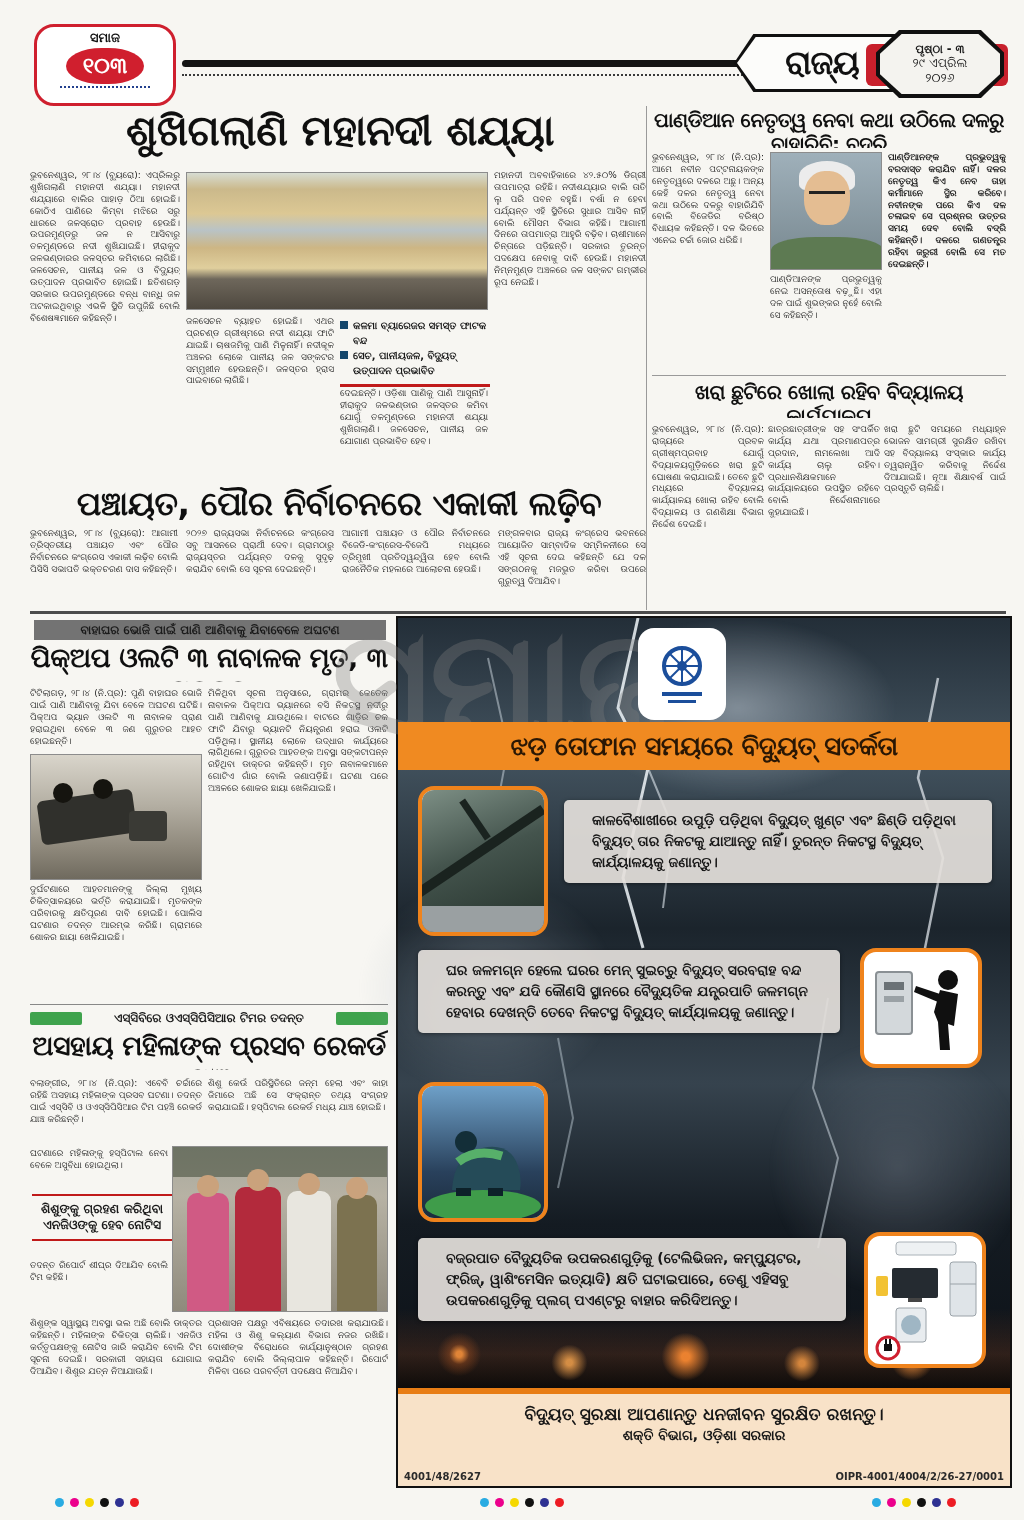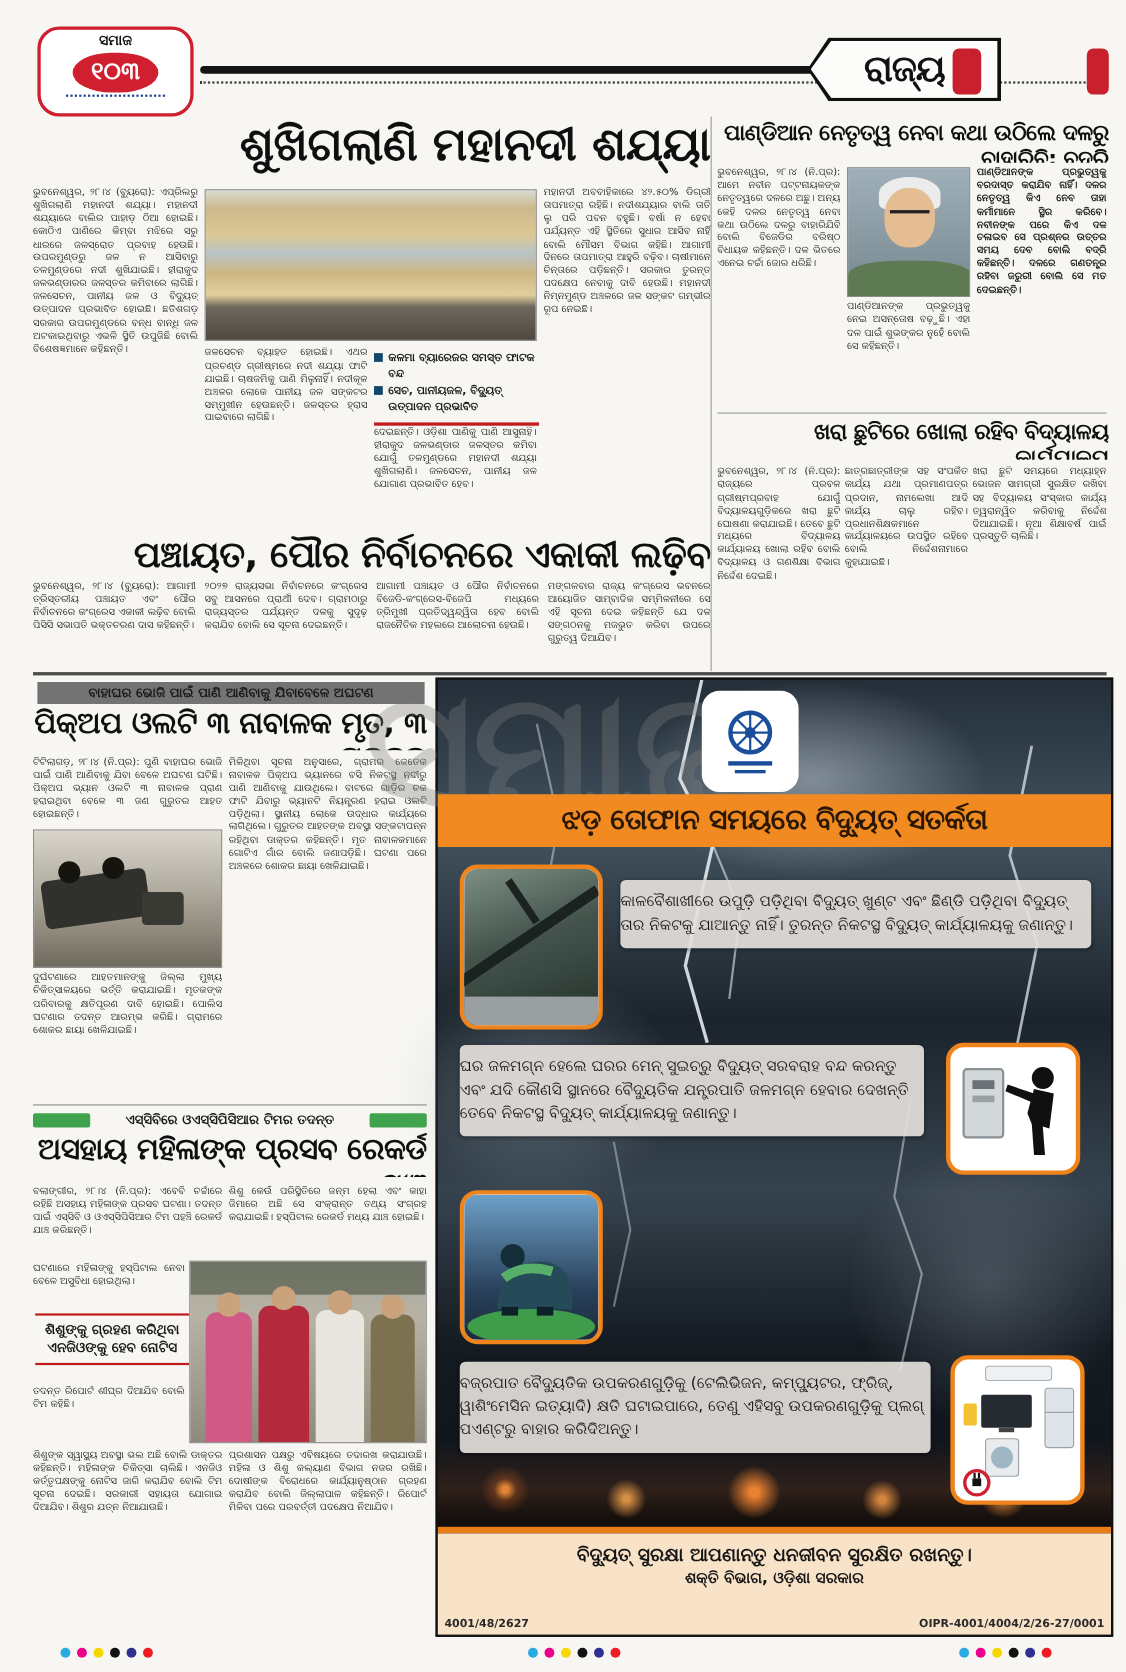--- a/index.html
+++ b/index.html
@@ -27,21 +27,21 @@
   .badge-inner{left:4px;top:4px;width:120px;height:60px;background:#f4f3ef;
                clip-path:polygon(18% 0,82% 0,100% 33%,100% 67%,82% 100%,18% 100%,0 67%,0 33%);
                display:flex;flex-direction:column;align-items:center;justify-content:center;line-height:1.15;}
   .badge-inner .b1{font-size:11.5px;font-weight:bold;}
   .badge-inner .b2{font-size:12.5px;}
   
   .vrule{border-left:1px solid #9a9a9a;width:0;}
   .hrule{border-top:1px solid #9a9a9a;height:0;}
   .pagesep{left:30px;top:611px;width:976px;height:3px;background:#4c4c4c;}
   
-  .headline{font-weight:bold;color:#0f0f0f;text-align:right;letter-spacing:-0.5px;overflow:hidden;}
+  .headline{font-weight:bold;color:#0f0f0f;text-align:center;letter-spacing:-0.5px;overflow:hidden;}
   .body-col{font-size:9px;line-height:1.32;text-align:justify;color:#222;overflow:hidden;}
   .kicker{background:#737373;font-size:12px;font-weight:bold;text-align:center;line-height:20px;overflow:hidden;}
   .kicker2{display:flex;align-items:center;gap:6px;}
   .kicker2 .gbar{flex:0 0 52px;height:13px;background:#3fa34d;border-radius:2px;}
   .kicker2 .ktext{flex:1;font-size:12px;font-weight:bold;text-align:center;white-space:nowrap;overflow:hidden;}
   .bullets{font-size:10px;font-weight:bold;line-height:1.5;}
   .bullet-row{display:flex;align-items:flex-start;gap:5px;}
   .bullet-sq{flex:0 0 8px;height:8px;background:#14466b;margin-top:3px;}
   .redrule{height:3px;background:#c01a1a;margin-top:6px;}
   .subhead-box{border-top:2px solid #c01a1a;border-bottom:2px solid #c01a1a;padding:5px 2px;
@@ -76,22 +76,22 @@
       radial-gradient(circle at 84% 60%, rgba(255,150,60,.85) 0 3px, transparent 22px),
       linear-gradient(180deg, transparent 0%, rgba(200,90,30,.18) 55%, rgba(10,8,6,.9) 100%);}
   .wm{left:332px;top:594px;width:440px;height:230px;font-size:150px;font-weight:bold;
       color:rgba(125,125,125,0.34);z-index:3;line-height:1.2;pointer-events:none;}
   .emblem{left:240px;top:10px;width:88px;height:92px;background:#fff;border-radius:16px;z-index:5;
           display:flex;align-items:center;justify-content:center;}
   .adbanner{left:0;top:104px;width:612px;height:48px;background:#f08a21;z-index:5;
             display:flex;align-items:center;justify-content:center;}
   .adbanner span{font-size:26px;font-weight:800;color:#2a1704;letter-spacing:-0.5px;}
   .tip{z-index:5;}
-  .tip-panel{background:rgba(228,224,219,0.92);border-radius:5px;padding:10px 0;
-             font-size:14px;font-weight:normal;line-height:1.5;color:#161616;text-align:left;
+  .tip-panel{background:rgba(228,224,219,0.92);border-radius:5px;padding:10px 28px;
+             font-size:14px;font-weight:bold;line-height:1.5;color:#161616;text-align:left;
              box-shadow:0 1px 4px rgba(0,0,0,.4);box-sizing:border-box;}
   .iconbox{border:4px solid #ef831c;border-radius:16px;background:#fff;overflow:hidden;box-sizing:border-box;}
   .pole-bg{width:100%;height:100%;background:linear-gradient(160deg,#7d8f85 0%,#44544d 45%,#24312b 100%);position:relative;}
   .crouch-bg{width:100%;height:100%;background:linear-gradient(180deg,#6ea0c8 0%,#29415c 65%,#1b2b3c 100%);position:relative;}
   .addivider{left:0;top:770px;width:612px;height:6px;background:#e87d15;z-index:6;}
   .adfooter{left:0;top:776px;width:612px;height:92px;background:#f8e2c8;z-index:6;text-align:center;}
   .adf1{font-size:17px;font-weight:800;margin-top:10px;color:#161616;}
   .adf2{font-size:14px;font-weight:bold;margin-top:3px;color:#161616;}
   .adf3{font-size:13.5px;font-weight:bold;margin-top:2px;color:#161616;}
   .adcode{position:absolute;bottom:4px;font-size:10px;font-weight:bold;color:#2a2a2a;}
@@ -112,30 +112,37 @@
   <div class="abs thickline"></div>
   <div class="abs dotline"></div>
 
   <div class="abs banner-outer">
     <div class="abs banner-inner">
       <span>ରାଜ୍ୟ</span>
     </div>
   </div>
   <div class="abs badge-wing" style="left:866px;top:44px;width:26px;height:42px;"></div>
   <div class="abs badge-wing" style="left:988px;top:44px;width:20px;height:42px;"></div>
+  <div class="abs badge-outer">
+    <div class="abs badge-inner">
+      <span class="b1">ପୃଷ୍ଠା - ୩</span>
+      <span class="b2">୨୯ ଏପ୍ରିଲ</span>
+      <span class="b2">୨୦୨୬</span>
+    </div>
+  </div>
 
   <div class="abs vrule" style="left:646px;top:106px;height:504px;"></div>
   <div class="abs hrule" style="left:652px;top:375px;width:354px;"></div>
   <div class="abs pagesep"></div>
   <div class="abs hrule" style="left:30px;top:1004px;width:358px;border-top:1px solid #888;"></div>
 
   <div class="abs headline" style="left:34px;top:106px;width:612px;height:58px;font-size:42px;">ଶୁଖିଗଲାଣି ମହାନଦୀ ଶଯ୍ୟା</div>
   <div class="abs body-col" style="left:30px;top:170px;width:150px;height:308px;">ଭୁବନେଶ୍ୱର, ୨୮।୪ (ବ୍ୟୁରୋ): ଏପ୍ରିଲରୁ ଶୁଖିଗଲାଣି ମହାନଦୀ ଶଯ୍ୟା। ମହାନଦୀ ଶଯ୍ୟାରେ ବାଲିର ପାହାଡ଼ ଠିଆ ହୋଇଛି। କୋଠିଏ ପାଣିରେ କିମ୍ବା ମଝିରେ ସରୁ ଧାରରେ ଜଳସ୍ରୋତ ପ୍ରବାହ ହେଉଛି। ଉପରମୁଣ୍ଡରୁ ଜଳ ନ ଆସିବାରୁ ତଳମୁଣ୍ଡରେ ନଦୀ ଶୁଖିଯାଇଛି। ହୀରାକୁଦ ଜଳଭଣ୍ଡାରର ଜଳସ୍ତର କମିବାରେ ଲାଗିଛି। ଜଳସେଚନ, ପାନୀୟ ଜଳ ଓ ବିଦ୍ୟୁତ୍ ଉତ୍ପାଦନ ପ୍ରଭାବିତ ହୋଇଛି। ଛତିଶଗଡ଼ ସରକାର ଉପରମୁଣ୍ଡରେ ବନ୍ଧ ବାନ୍ଧି ଜଳ ଅଟକାଇଥିବାରୁ ଏଭଳି ସ୍ଥିତି ଉପୁଜିଛି ବୋଲି ବିଶେଷଜ୍ଞମାନେ କହିଛନ୍ତି।</div>
   <div class="abs photo river" style="left:186px;top:172px;width:302px;height:138px;"></div>
-  <div class="abs body-col" style="left:186px;top:316px;width:148px;height:162px;">ଜଳସେଚନ ବ୍ୟାହତ ହୋଇଛି। ଏଥର ପ୍ରଚଣ୍ଡ ଗ୍ରୀଷ୍ମରେ ନଦୀ ଶଯ୍ୟା ଫାଟି ଯାଇଛି। ଚାଷଜମିକୁ ପାଣି ମିଳୁନାହିଁ। ନଦୀକୂଳ ଅଞ୍ଚଳର ଲୋକେ ପାନୀୟ ଜଳ ସଙ୍କଟର ସମ୍ମୁଖୀନ ହେଉଛନ୍ତି। ଜଳସ୍ତର ହ୍ରାସ ପାଇବାରେ ଲାଗିଛି।</div>
+  <div class="abs body-col" style="left:186px;top:316px;width:148px;height:162px;font-family:Liberation Serif, serif;">ଜଳସେଚନ ବ୍ୟାହତ ହୋଇଛି। ଏଥର ପ୍ରଚଣ୍ଡ ଗ୍ରୀଷ୍ମରେ ନଦୀ ଶଯ୍ୟା ଫାଟି ଯାଇଛି। ଚାଷଜମିକୁ ପାଣି ମିଳୁନାହିଁ। ନଦୀକୂଳ ଅଞ୍ଚଳର ଲୋକେ ପାନୀୟ ଜଳ ସଙ୍କଟର ସମ୍ମୁଖୀନ ହେଉଛନ୍ତି। ଜଳସ୍ତର ହ୍ରାସ ପାଇବାରେ ଲାଗିଛି।</div>
   <div class="abs bullets" style="left:340px;top:318px;width:150px;">
     <div class="bullet-row">
       <span class="bullet-sq"></span>
       <span>କଳମା ବ୍ୟାରେଜର ସମସ୍ତ ଫାଟକ ବନ୍ଦ</span>
     </div>
     <div class="bullet-row">
       <span class="bullet-sq"></span>
       <span>ସେଚ, ପାନୀୟଜଳ, ବିଦ୍ୟୁତ୍ ଉତ୍ପାଦନ ପ୍ରଭାବିତ</span>
     </div>
     <div class="redrule"></div>

